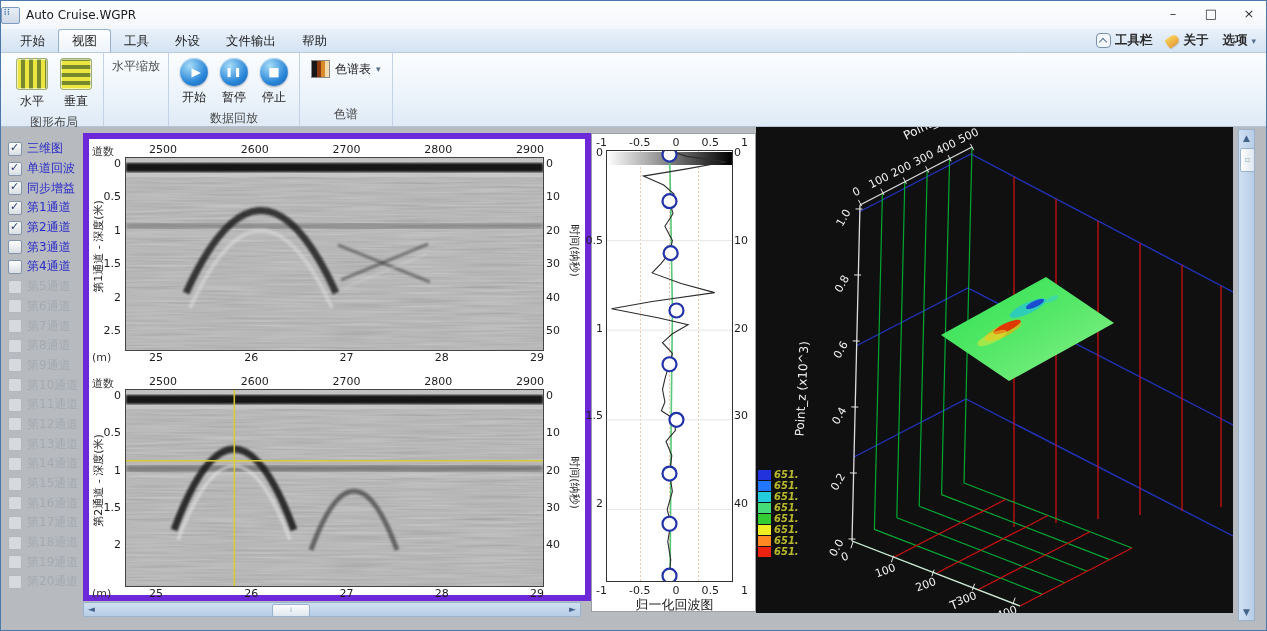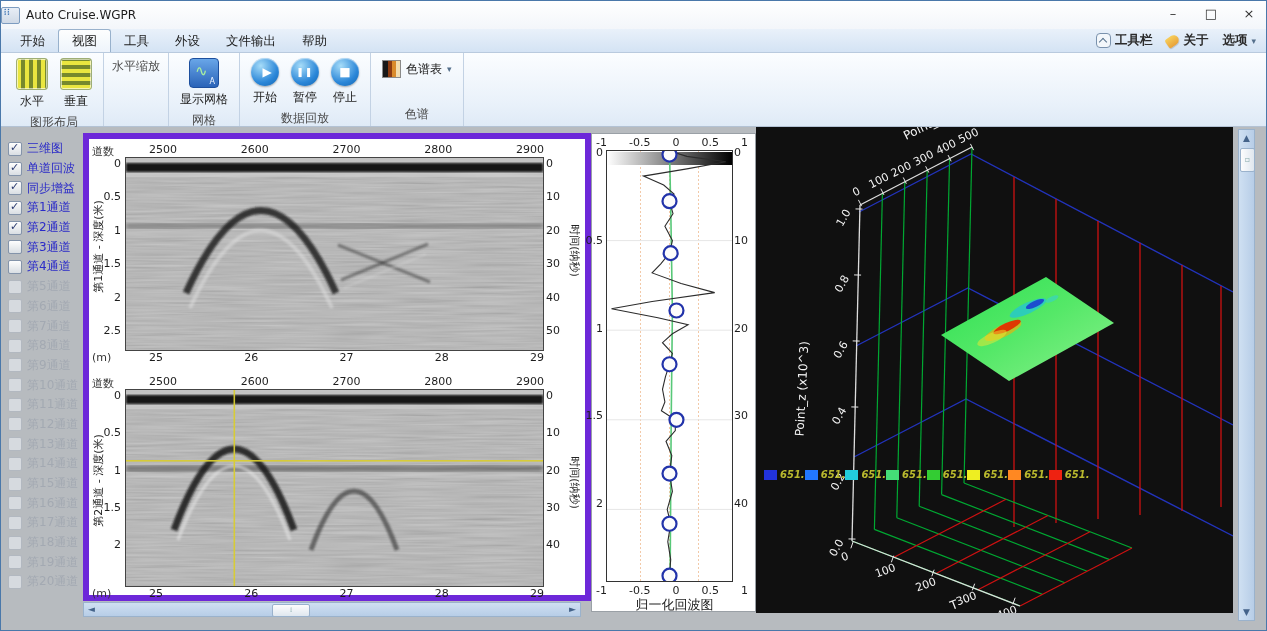--- a/index.html
+++ b/index.html
@@ -74,21 +74,21 @@
   .echo-panel{position:absolute;left:590px;top:6px;width:165px;height:479px;background:#fff;border:1px solid #9aa0a6;box-sizing:border-box;}
   .echo-ax{position:absolute;font-size:11px;color:#1d1d1d;display:flex;}
   .echo-top{left:4px;top:2px;width:152px;justify-content:space-between;}
   .echo-bot{left:4px;top:450px;width:152px;justify-content:space-between;}
   .echo-left{left:0;top:12px;width:11px;height:364px;flex-direction:column;justify-content:space-between;align-items:flex-end;}
   .echo-right{left:142px;top:12px;width:20px;height:364px;flex-direction:column;justify-content:space-between;}
   .echo-title{position:absolute;left:0;top:462px;width:165px;text-align:center;font-size:13px;color:#222;}
   #echo-svg{position:absolute;left:14px;top:16px;border:1px solid #333;}
   
   .p3d{position:absolute;left:755px;top:0px;width:477px;height:486px;background:#101010;}
-  .cbtable{position:absolute;left:8px;top:342px;display:flex;}
+  .cbtable{position:absolute;left:2px;top:342px;display:flex;flex-direction:column;}
   .cb-row{display:flex;align-items:center;height:11px;gap:3px;}
   .cb-swatch{width:13px;height:10px;display:block;}
   .cb-label{font-size:10px;color:#b9b92e;font-style:italic;font-weight:bold;}
   
   .hscroll{position:absolute;left:82px;top:475px;width:498px;height:15px;background:linear-gradient(#cfe0f2,#b7cde7);border:1px solid #9ab2cc;box-sizing:border-box;display:flex;align-items:center;}
   .hs-arrow{width:15px;height:13px;color:#44638a;font-size:9px;line-height:13px;text-align:center;}
   .hs-right{margin-left:auto;}
   .hs-thumb{position:absolute;left:188px;top:1px;width:36px;height:11px;background:linear-gradient(#fdfdfd,#dfe7ef);border:1px solid #9ab2cc;border-radius:2px;}
   .hs-thumb::after{content:"᎒";display:block;text-align:center;font-size:7px;color:#8aa;line-height:11px;}
   .vscroll{position:absolute;left:1237px;top:2px;width:17px;height:492px;background:linear-gradient(90deg,#cfe0f2,#b7cde7);border:1px solid #9ab2cc;box-sizing:border-box;}
@@ -156,30 +156,20 @@
 
           <div class="rbtn">
             <span class="ricon icon-vertical-layout"></span>
             <span>垂直</span>
           </div>
         </div>
       <div class="rglabel">图形布局</div>
     </div>
     <div class="rgroup">
       <div class="rglabel">水平缩放</div>
-    </div>
-    <div class="rgroup">
-      <div class="rbtns">
-
-          <div class="rbtn">
-            <span class="ricon icon-show-grid"></span>
-            <span>显示网格</span>
-          </div>
-        </div>
-      <div class="rglabel">网格</div>
     </div>
     <div class="rgroup">
       <div class="rbtns">
 
           <div class="rbtn">
             <span class="ricon icon-play"></span>
             <span>开始</span>
           </div>
 
           <div class="rbtn">

